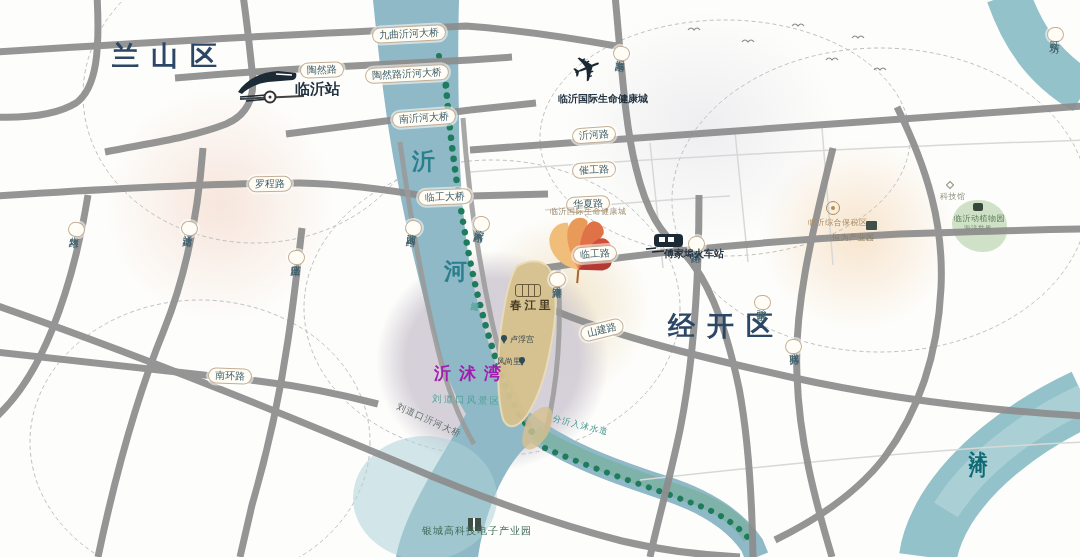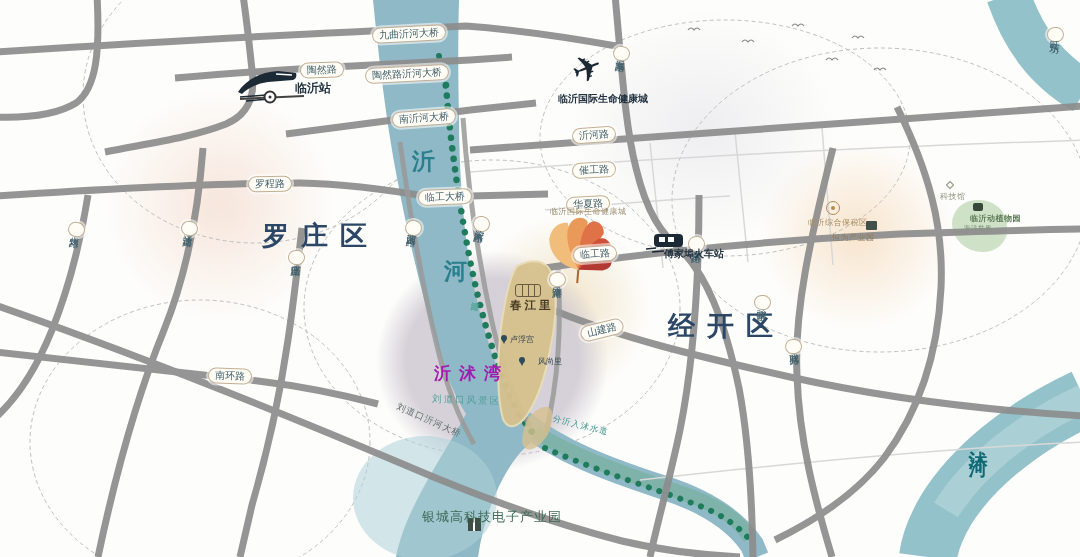--- a/index.html
+++ b/index.html
@@ -135,21 +135,21 @@
     <g fill="none" stroke="#8a8a8a" stroke-width="1.2">
       <path d="M688,30 Q691,26 694,30 Q697,26 700,30"></path>
       <path d="M742,42 Q745,38 748,42 Q751,38 754,42"></path>
       <path d="M792,26 Q795,22 798,26 Q801,22 804,26"></path>
       <path d="M826,60 Q829,56 832,60 Q835,56 838,60"></path>
       <path d="M852,38 Q855,34 858,38 Q861,34 864,38"></path>
       <path d="M874,70 Q877,66 880,70 Q883,66 886,70"></path>
     </g>
   </svg>
 
-  <div class="district" style="left:262px;top:218px;">罗庄区</div>
+  <div class="district" style="left:112px;top:38px;">兰山区</div>
   <div class="district" style="left:668px;top:308px;">经开区</div>
 
   <div class="rivchar" style="left:412px;top:146px;">沂</div>
   <div class="rivchar" style="left:444px;top:256px;">河</div>
   <div class="rivchar" style="left:434px;top:362px;font-size:17px;letter-spacing:8px;color:#a21caf;">沂沭湾</div>
   <div class="rivchar" style="left:966px;top:436px;font-size:19px;color:#0e6a74;writing-mode:vertical-rl;text-orientation:upright;letter-spacing:8px;">沭河</div>
   <div class="abs" style="left:552px;top:420px;font-size:8.5px;color:#3f948c;transform:rotate(14deg);letter-spacing:1px;">分沂入沭水道</div>
 
   <div class="pill" style="left:300px;top:62px;transform:rotate(-2deg);">陶然路</div>
   <div class="pill" style="left:372px;top:26px;transform:rotate(-3deg);">九曲沂河大桥</div>
@@ -169,41 +169,41 @@
   <div class="pill v" style="left:288px;top:250px;transform:rotate(4deg);">盛庄路</div>
   <div class="pill v" style="left:613px;top:46px;transform:rotate(7deg);">温泉路</div>
   <div class="pill v" style="left:549px;top:272px;transform:rotate(2deg);">香港路</div>
   <div class="pill v" style="left:688px;top:236px;transform:rotate(2deg);">沃尔沃路</div>
   <div class="pill v" style="left:405px;top:220px;transform:rotate(10deg);">滨河西路</div>
   <div class="pill v" style="left:473px;top:216px;transform:rotate(12deg);">滨河东路</div>
   <div class="pill v" style="left:754px;top:295px;transform:rotate(4deg);">骏宇路</div>
   <div class="pill v" style="left:785px;top:339px;transform:rotate(-4deg);">联邦路</div>
   <div class="pill v" style="left:1047px;top:27px;transform:rotate(4deg);">旺东坊</div>
 
-  <div class="poi" style="left:295px;top:80px;font-size:12px;">临沂站</div>
+  <div class="poi" style="left:295px;top:80px;font-size:15px;">临沂站</div>
   <div class="plane" style="left: 572px; top: 48px;">✈</div>
   <div class="poi" style="left:558px;top:92px;">临沂国际生命健康城</div>
   <div class="poi" style="left:664px;top:247px;">傅家埠火车站</div>
 
   <div class="logo-box" style="left:515px;top:284px;"></div>
   <div class="abs" style="left:510px;top:298px;font-size:11.5px;font-weight:bold;color:#473b22;letter-spacing:3px;">春江里</div>
   <span class="pin" style="left:501px;top:335px;"></span>
   <div class="abs" style="left:510px;top:334px;font-size:8px;color:#33454f;font-family:Liberation Mono, monospace;">卢浮宫</div>
   <span class="pin" style="left:519px;top:357px;"></span>
-  <div class="abs" style="left:538px;top:356px;font-size:8px;color:#33454f;">风尚里</div>
+  <div class="abs" style="left:497px;top:356px;font-size:8px;color:#33454f;">风尚里</div>
 
   <div class="tiny" style="left:550px;top:206px;">临沂国际生命健康城</div>
   <div class="circle-icon" style="left:826px;top:201px;"></div>
   <div class="tiny" style="left:808px;top:217px;color:#a78e62;">临沂综合保税区</div>
   <div class="b-icon" style="left:866px;top:221px;width:11px;height:9px;border-radius:1px;"></div>
   <div class="tiny" style="left:832px;top:232px;color:#8f7d60;">恒为产业园</div>
   <div class="diamond-icon" style="left:947px;top:182px;"></div>
   <div class="tiny" style="left:940px;top:191px;color:#8c8f7a;">科技馆</div>
   <div class="b-icon" style="left:973px;top:203px;width:10px;height:8px;border-radius:2px;background:#37473c;"></div>
-  <div class="tiny" style="left:954px;top:213px;color:#5d7c55;font-weight:bold;padding-left:16px;">临沂动植物园</div>
+  <div class="tiny" style="left:954px;top:213px;color:#5d7c55;font-weight:normal;">临沂动植物园</div>
   <div class="tiny" style="left:964px;top:224px;font-size:6.5px;color:#7d9177;">海洋世界</div>
   <div class="abs" style="left:432px;top:394px;font-size:9.5px;color:#52a099;letter-spacing:2px;transform:rotate(2deg);">刘道口风景区</div>
   <div class="abs" style="left:470px;top:296px;font-size:8px;color:#58a79e;opacity:.85;writing-mode:vertical-rl;text-orientation:upright;transform:rotate(12deg);">滨河湿地公园</div>
   <div class="abs" style="left:394px;top:414px;font-size:9px;color:#5f6f6a;letter-spacing:1px;transform:rotate(24deg);">刘道口沂河大桥</div>
   <div class="b-icon" style="left:468px;top:518px;width:13px;height:13px;background:linear-gradient(90deg,#3f4f46 40%,#fdfdfb 40%,#fdfdfb 55%,#3f4f46 55%);"></div>
-  <div class="abs" style="left:422px;top:508px;font-size:13px;color:#3f6b58;letter-spacing:1px;font-family:Liberation Serif, serif;">银城高科技电子产业园</div>
+  <div class="abs" style="left:422px;top:524px;font-size:10px;color:#3f6b58;letter-spacing:1px;font-family:Liberation Serif, serif;">银城高科技电子产业园</div>
 
 </div>
 
 </body></html>

